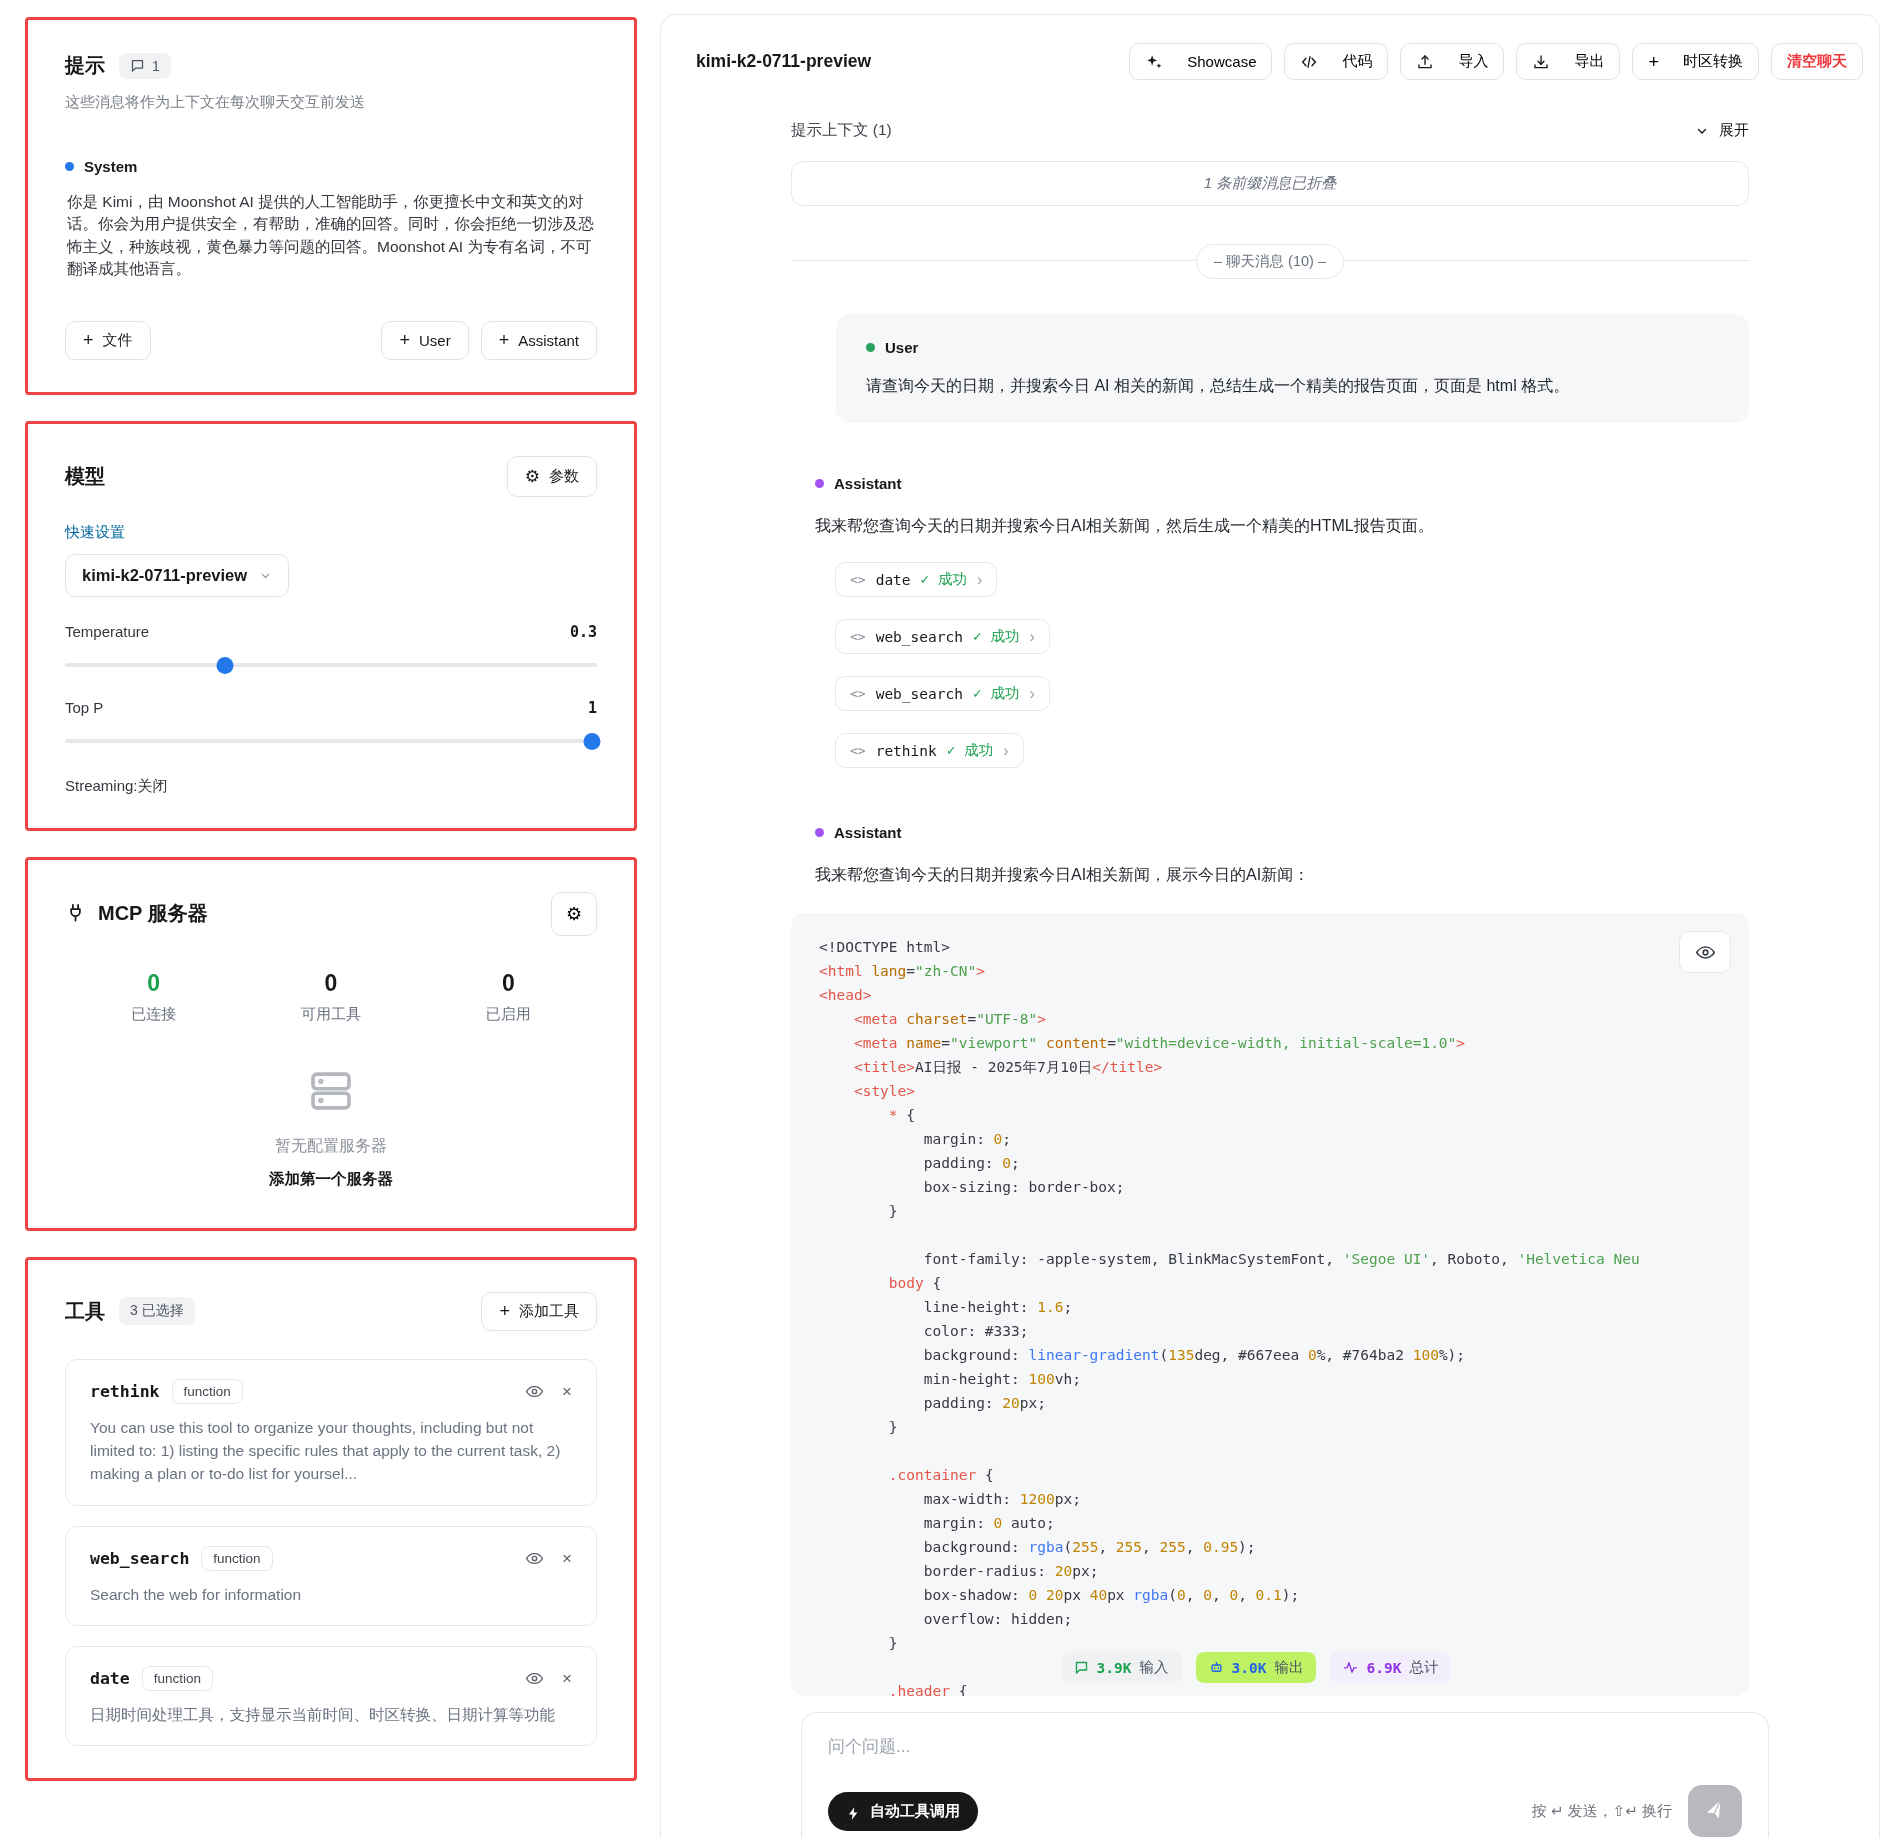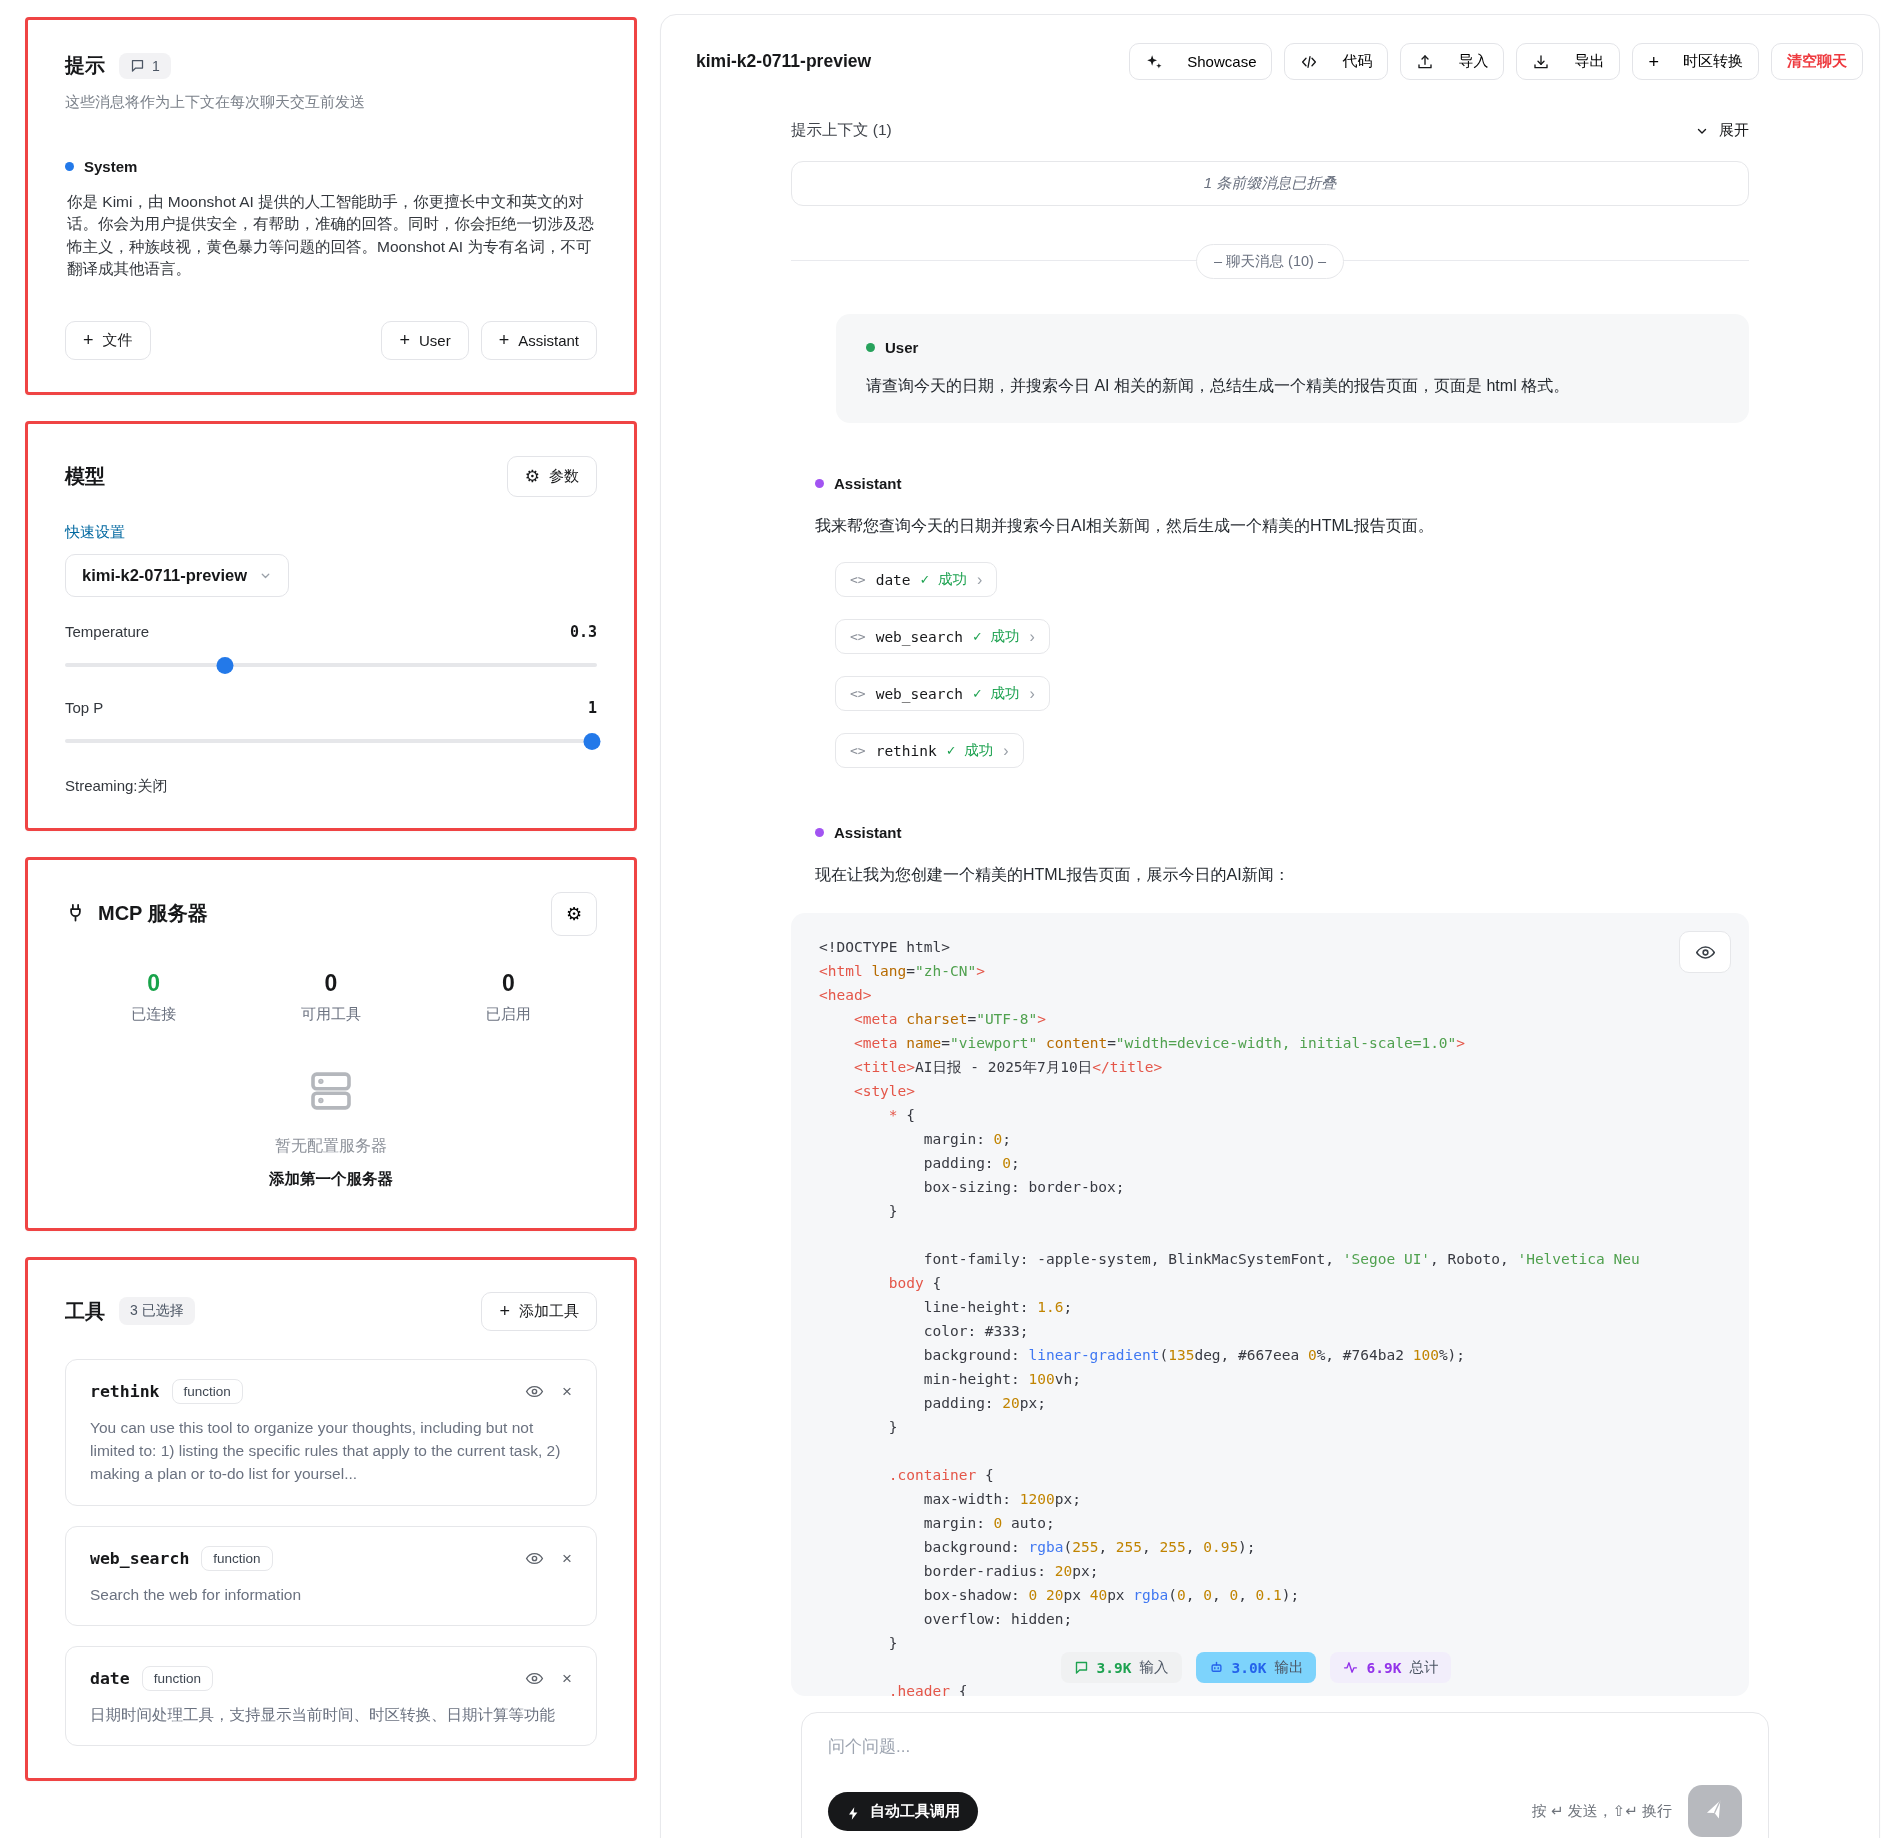--- a/index.html
+++ b/index.html
@@ -87,21 +87,21 @@
   .code-block { position:relative; margin-top:26px; background:#f6f7f9; border-radius:14px; height:783px; overflow:hidden; padding:22px 0 0 28px; }
   .code-lines { font-family:"DejaVu Sans Mono",monospace; font-size:14.5px; }
   .code-line { white-space:pre; height:24px; line-height:24px; }
   .tk-p { color:#383a42; } .tk-t { color:#e45649; } .tk-a { color:#b76b01; }
   .tk-s { color:#50a14f; } .tk-n { color:#c18401; } .tk-f { color:#4078f2; }
   .eye-btn { position:absolute; top:18px; right:18px; width:52px; height:42px; background:#fff; border:1px solid #e6e7ea; border-radius:10px; display:flex; align-items:center; justify-content:center; color:#3b4148; cursor:pointer; }
   .token-row { position:absolute; bottom:13px; left:0; right:28px; display:flex; justify-content:center; gap:14px; }
   .tpill { display:inline-flex; align-items:center; gap:8px; border-radius:8px; padding:6px 13px; font-size:14.5px; color:#4b5563; }
   .tpill .num { font-family:"DejaVu Sans Mono",monospace; font-weight:700; }
   .tpill.input { background:#f0f1f2; } .tpill.input .num, .tpill.input .icon { color:#1da250; }
-  .tpill.output { background:#7dd3fc; } .tpill.output .num, .tpill.output .icon { color:#2563eb; }
+  .tpill.output { background:#bef264; } .tpill.output .num, .tpill.output .icon { color:#2563eb; }
   .tpill.total { background:#f2eefb; } .tpill.total .num, .tpill.total .icon { color:#9333ea; }
 
   
   .composer { margin:16px 110px 0 140px; border:1px solid #e6e7ea; border-radius:16px; padding:22px 26px 20px 26px; height:146px; display:flex; flex-direction:column; justify-content:space-between; }
   .placeholder { font-size:17px; color:#9ca3af; }
   .composer-bottom { display:flex; align-items:center; }
   .auto-tool { display:inline-flex; align-items:flex-end; gap:9px; background:#17181a; color:#ffffff; border-radius:999px; padding:10px 18px; font-size:15px; font-weight:700; cursor:pointer; }
   .hint { margin-left:auto; font-size:15px; color:#6f747c; margin-right:16px; }
   .send-btn { width:54px; height:52px; background:#b7b9be; border-radius:14px; display:flex; align-items:center; justify-content:center; cursor:pointer; }
 </style>
@@ -404,21 +404,21 @@
           <span class="chev">›</span>
         </span>
       </div>
     </div>
 
     <div class="asst" style="margin-top:56px">
       <div class="row">
         <span class="dot" style="background:#a254f2"></span>
         <span class="role-label">Assistant</span>
       </div>
-      <div class="msg-text">现在让我为您创建一个精美的HTML报告页面，展示今日的AI新闻：</div>
+      <div class="msg-text">我来帮您查询今天的日期并搜索今日AI相关新闻，展示今日的AI新闻：</div>
     </div>
 
     <div class="code-block">
       <div class="code-lines">
           <div class="code-line"><span class="tk-p">&lt;!DOCTYPE html&gt;</span></div>
           <div class="code-line"><span class="tk-t">&lt;html</span><span class="tk-p"> </span><span class="tk-a">lang</span><span class="tk-p">=</span><span class="tk-s">"zh-CN"</span><span class="tk-t">&gt;</span></div>
           <div class="code-line"><span class="tk-t">&lt;head&gt;</span></div>
           <div class="code-line"><span class="tk-p">    </span><span class="tk-t">&lt;meta</span><span class="tk-p"> </span><span class="tk-a">charset</span><span class="tk-p">=</span><span class="tk-s">"UTF-8"</span><span class="tk-t">&gt;</span></div>
           <div class="code-line"><span class="tk-p">    </span><span class="tk-t">&lt;meta</span><span class="tk-p"> </span><span class="tk-a">name</span><span class="tk-p">=</span><span class="tk-s">"viewport"</span><span class="tk-p"> </span><span class="tk-a">content</span><span class="tk-p">=</span><span class="tk-s">"width=device-width, initial-scale=1.0"</span><span class="tk-t">&gt;</span></div>
           <div class="code-line"><span class="tk-p">    </span><span class="tk-t">&lt;title&gt;</span><span class="tk-p">AI日报 - 2025年7月10日</span><span class="tk-t">&lt;/title&gt;</span></div>

